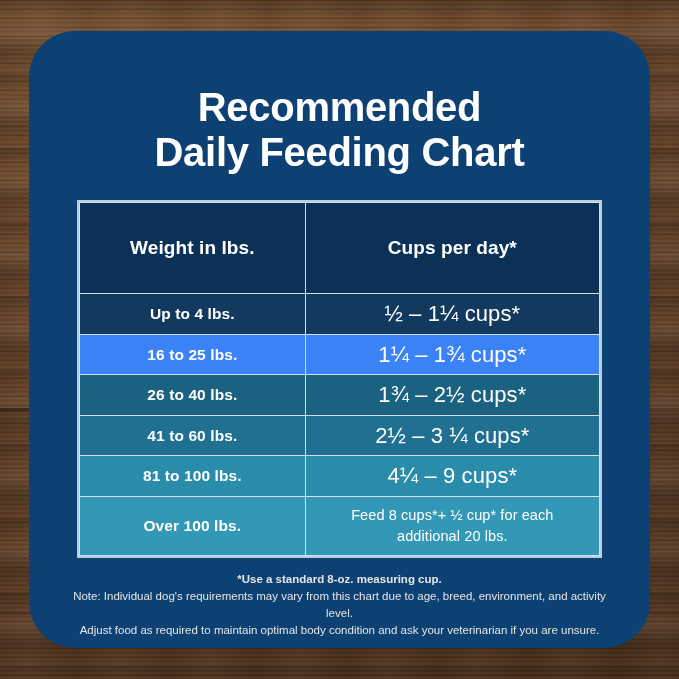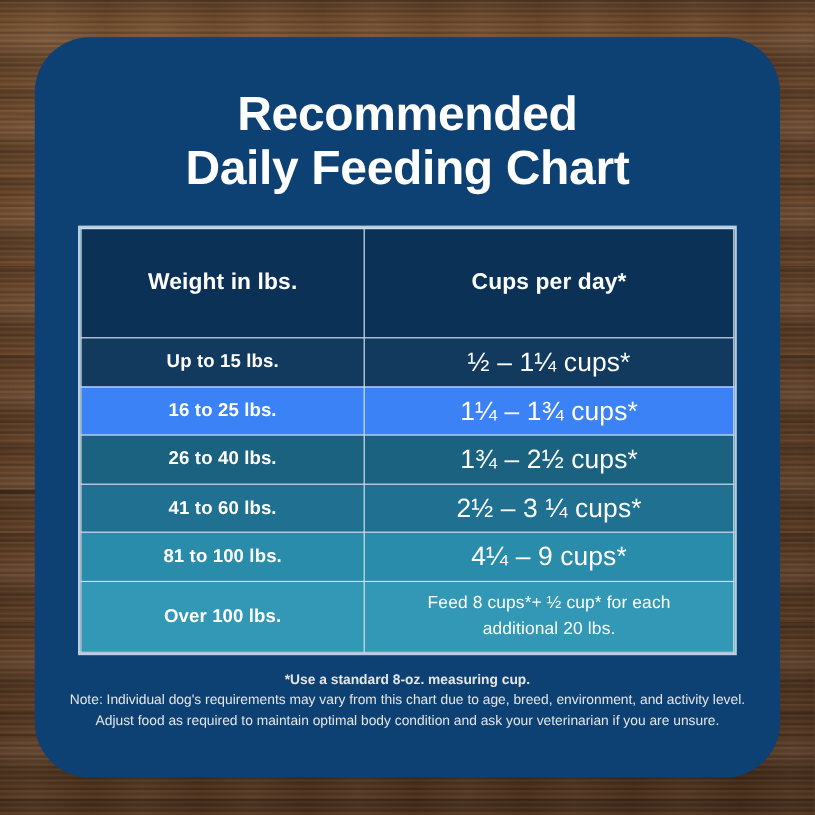--- a/index.html
+++ b/index.html
@@ -70,21 +70,21 @@
   
   #feeding-chart-card {
     position: absolute;
     left: 29px;
     top: 31px;
     width: 621px;
     height: 617px;
     background: #0d4073;
     border-radius: 46px;
     box-sizing: border-box;
-    padding: 0;
+    padding: 12px;
     overflow: hidden;
   }
 
   #chart-title {
     margin: 0;
     padding: 42px 40px 0 40px;
     text-align: center;
     color: #ffffff;
     font-size: 40px;
     line-height: 1.13;
@@ -192,21 +192,21 @@
         <col class="col-cups">
       </colgroup>
       <thead>
         <tr>
           <th>Weight in lbs.</th>
           <th>Cups per day*</th>
         </tr>
       </thead>
       <tbody>
         <tr data-row="0">
-          <td class="weight-cell">Up to 15 lbs.</td>
+          <td class="weight-cell">Up to 4 lbs.</td>
           <td class="cups-cell">½ – 1¼ cups*</td>
         </tr>
         <tr data-row="1">
           <td class="weight-cell">16 to 25 lbs.</td>
           <td class="cups-cell">1¼ – 1¾  cups*</td>
         </tr>
         <tr data-row="2">
           <td class="weight-cell">26 to 40 lbs.</td>
           <td class="cups-cell">1¾ – 2½ cups*</td>
         </tr>

